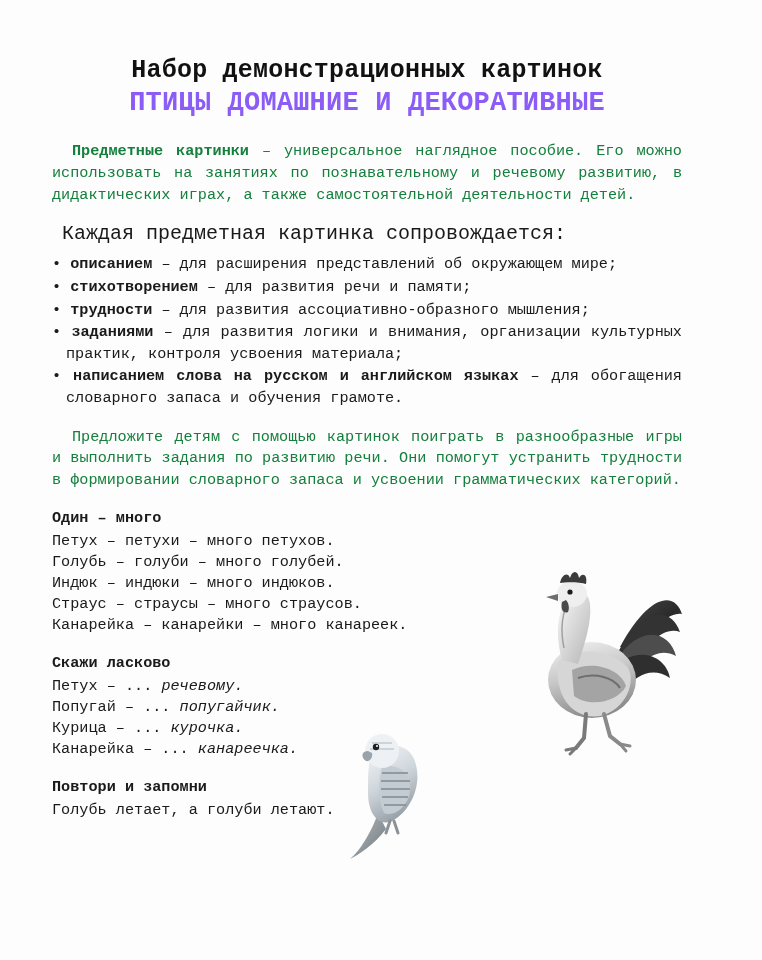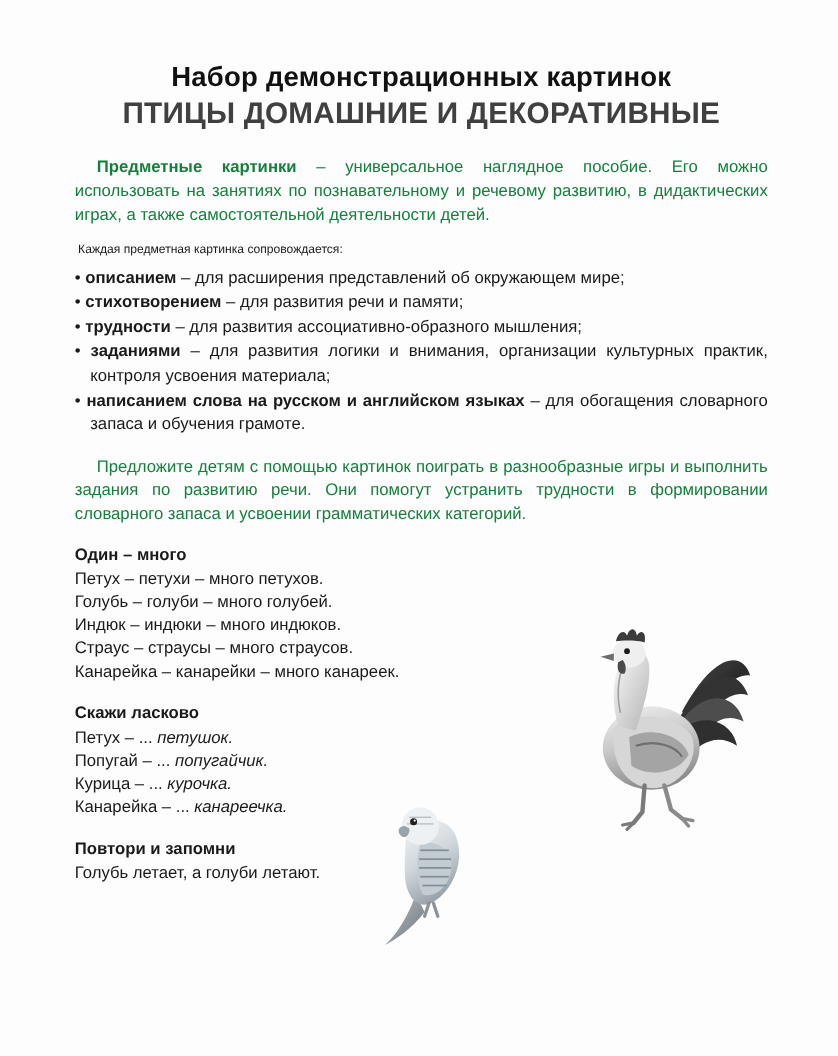--- a/index.html
+++ b/index.html
@@ -16,60 +16,61 @@
     overflow: hidden;
   }
   .page {
     position: absolute;
     inset: 0;
     background: #fdfdfd;
     padding: 0;
   }
   .content {
     position: absolute;
-    left: 68px;
+    left: 52px;
     top: 56px;
     width: 630px;
+    font-family: Liberation Mono, monospace;
   }
   .title-block {
     text-align: center;
     margin-bottom: 22px;
   }
   .title-line1 {
     font-size: 25px;
     font-weight: bold;
     letter-spacing: 0.2px;
     line-height: 1.18;
     color: #111;
   }
   .title-line2 {
     font-size: 27px;
     font-weight: bold;
     letter-spacing: 0.2px;
     line-height: 1.18;
-    color: #404040;
+    color: #8b5cf6;
     margin-top: 2px;
   }
   .para {
     font-size: 15.2px;
     line-height: 1.42;
     text-align: justify;
     margin: 0 0 14px 0;
     color: #15803d;
   }
   .para.indent {
     text-indent: 20px;
   }
   .para b {
     font-weight: bold;
   }
   .lead-in {
-    font-size: 11px;
+    font-size: 20px;
     line-height: 1.42;
-    margin: 0 0 6px 1px;
+    margin: 0 0 6px 8px;
     text-indent: 2px;
   }
   ul.bullets {
     list-style: none;
     margin: 0 0 17px 0;
     padding: 0;
   }
   ul.bullets li {
     font-size: 15.2px;
     line-height: 1.42;
@@ -162,21 +163,21 @@
       <div class="section-heading">Один – много</div>
       <div class="section-line"><span>Петух – петухи – много петухов.</span><i></i></div>
       <div class="section-line"><span>Голубь – голуби – много голубей.</span><i></i></div>
       <div class="section-line"><span>Индюк – индюки – много индюков.</span><i></i></div>
       <div class="section-line"><span>Страус – страусы – много страусов.</span><i></i></div>
       <div class="section-line"><span>Канарейка – канарейки – много канареек.</span><i></i></div>
     </div>
 
     <div class="section col-left">
       <div class="section-heading">Скажи ласково</div>
-      <div class="section-line"><span>Петух – ... </span><i>петушок.</i></div>
+      <div class="section-line"><span>Петух – ... </span><i>речевому.</i></div>
       <div class="section-line"><span>Попугай – ... </span><i>попугайчик.</i></div>
       <div class="section-line"><span>Курица – ... </span><i>курочка.</i></div>
       <div class="section-line"><span>Канарейка – ... </span><i>канареечка.</i></div>
     </div>
 
     <div class="section col-left">
       <div class="section-heading">Повтори и запомни</div>
       <div class="section-line"><span>Голубь летает, а голуби летают.</span><i></i></div>
     </div>
 

